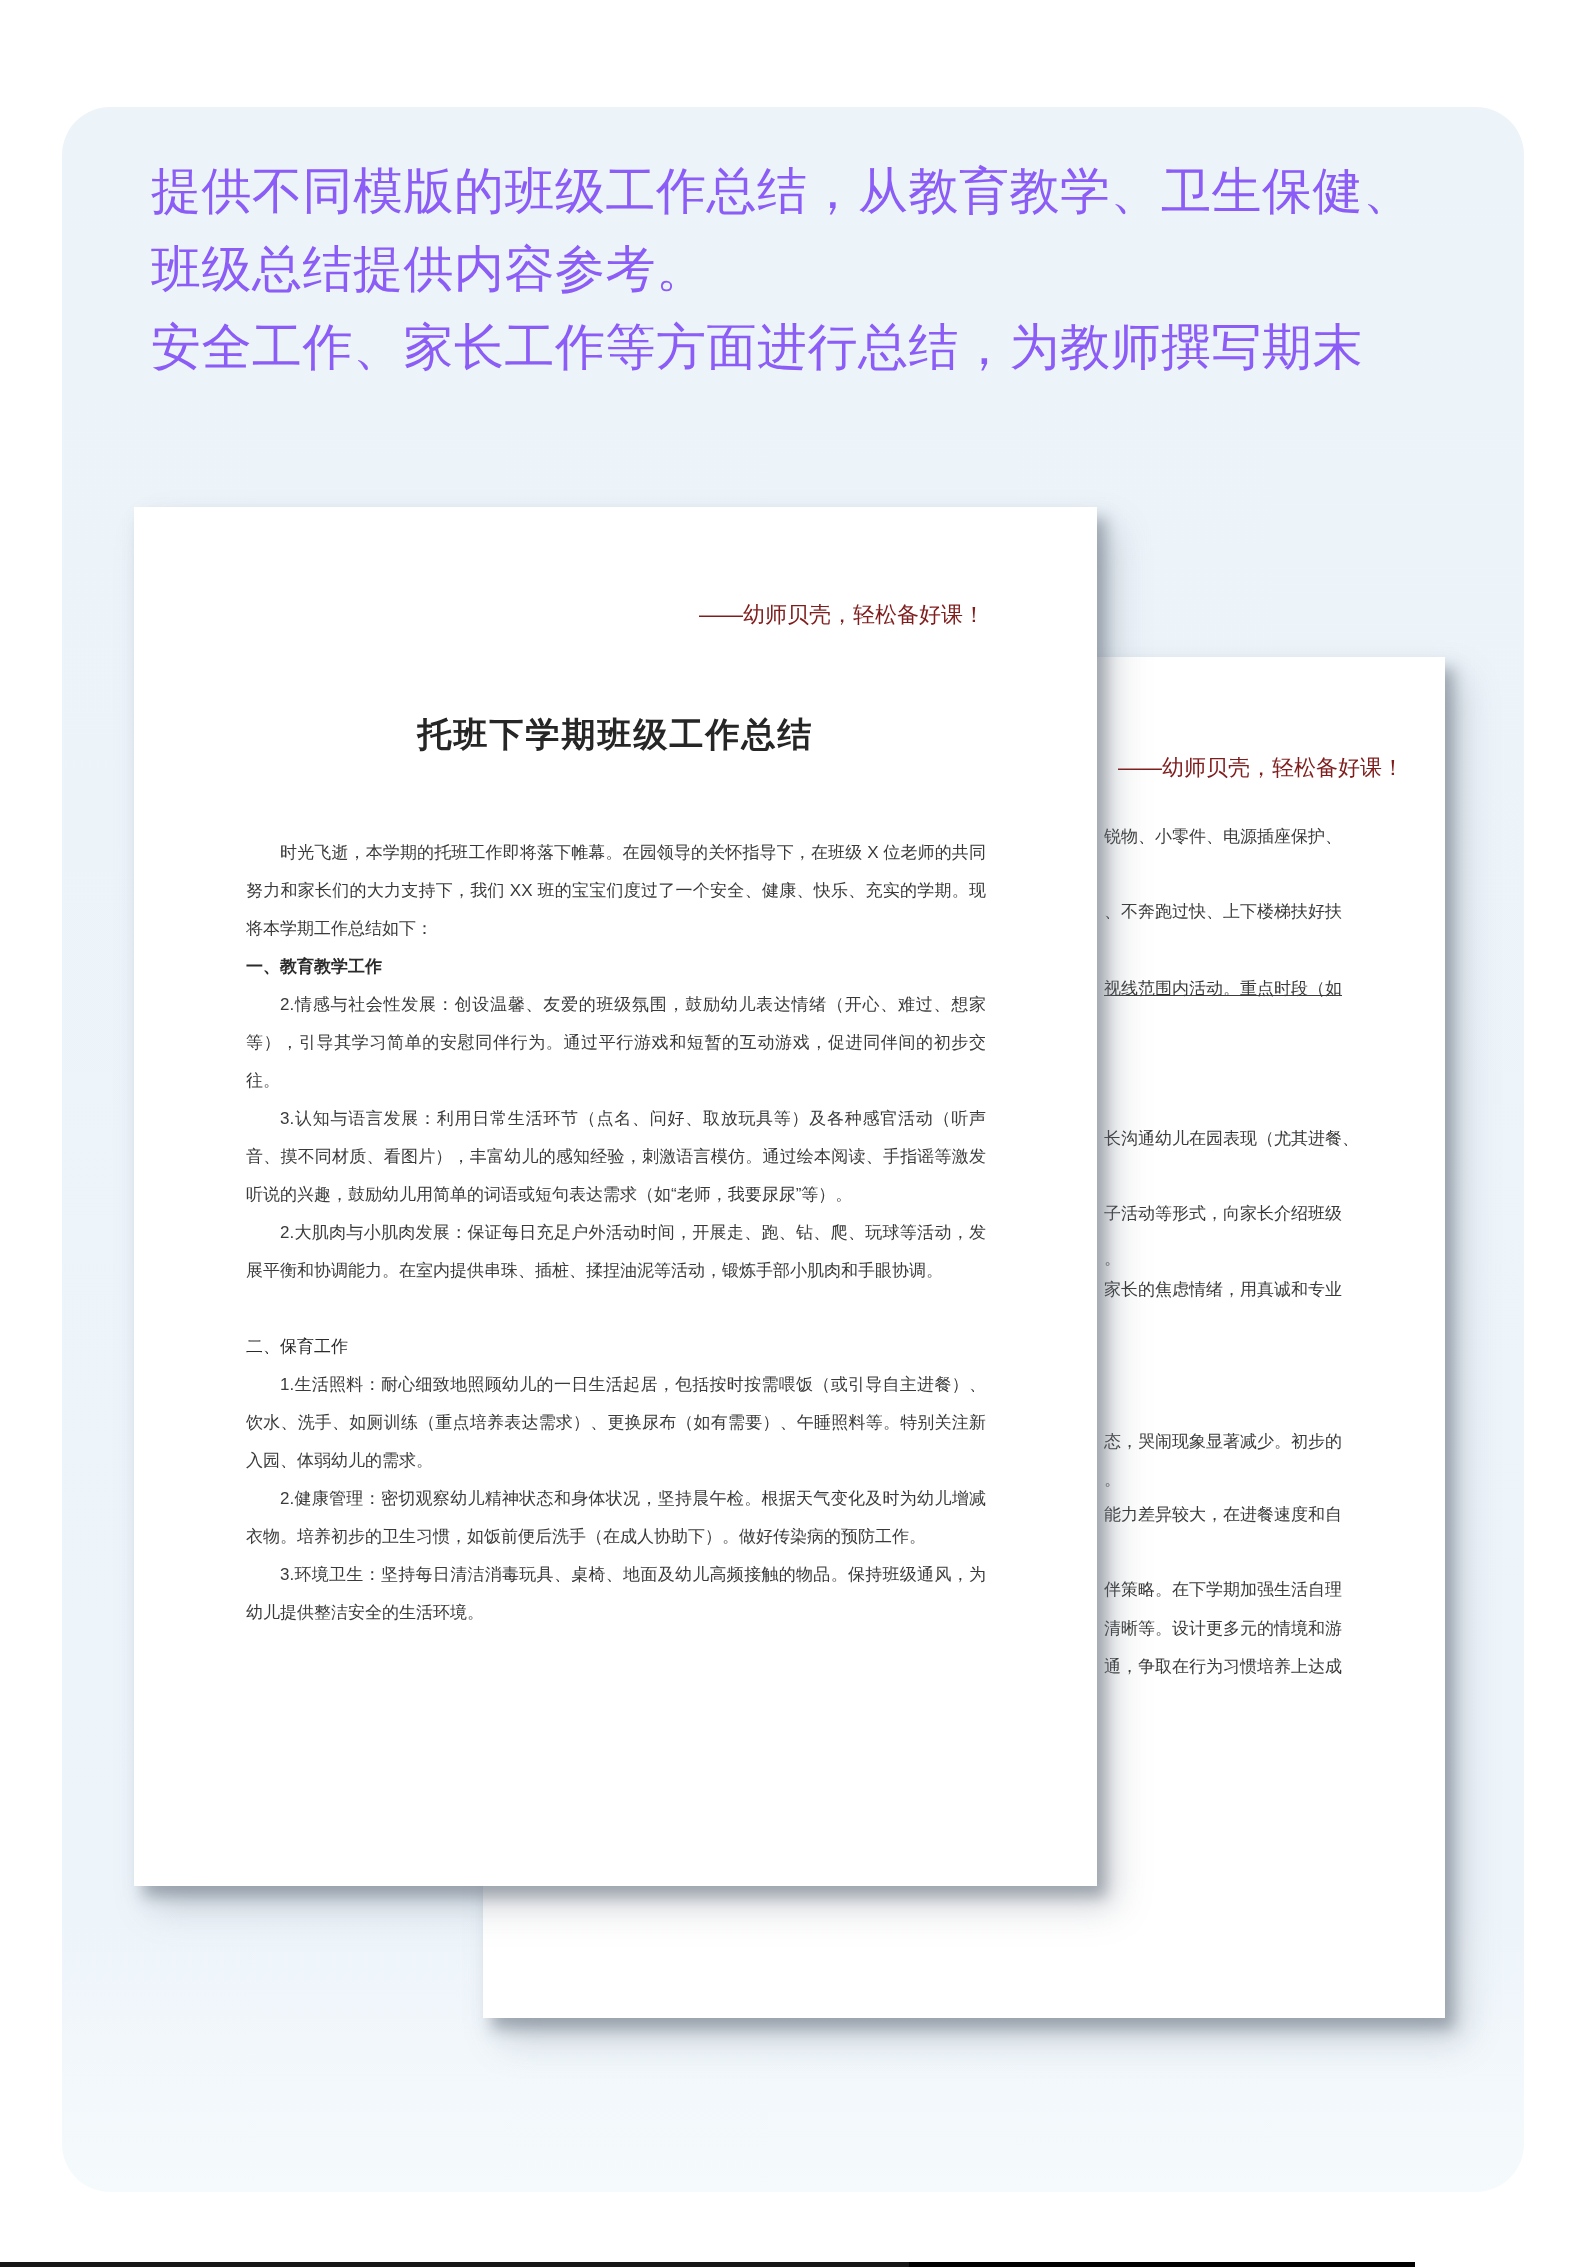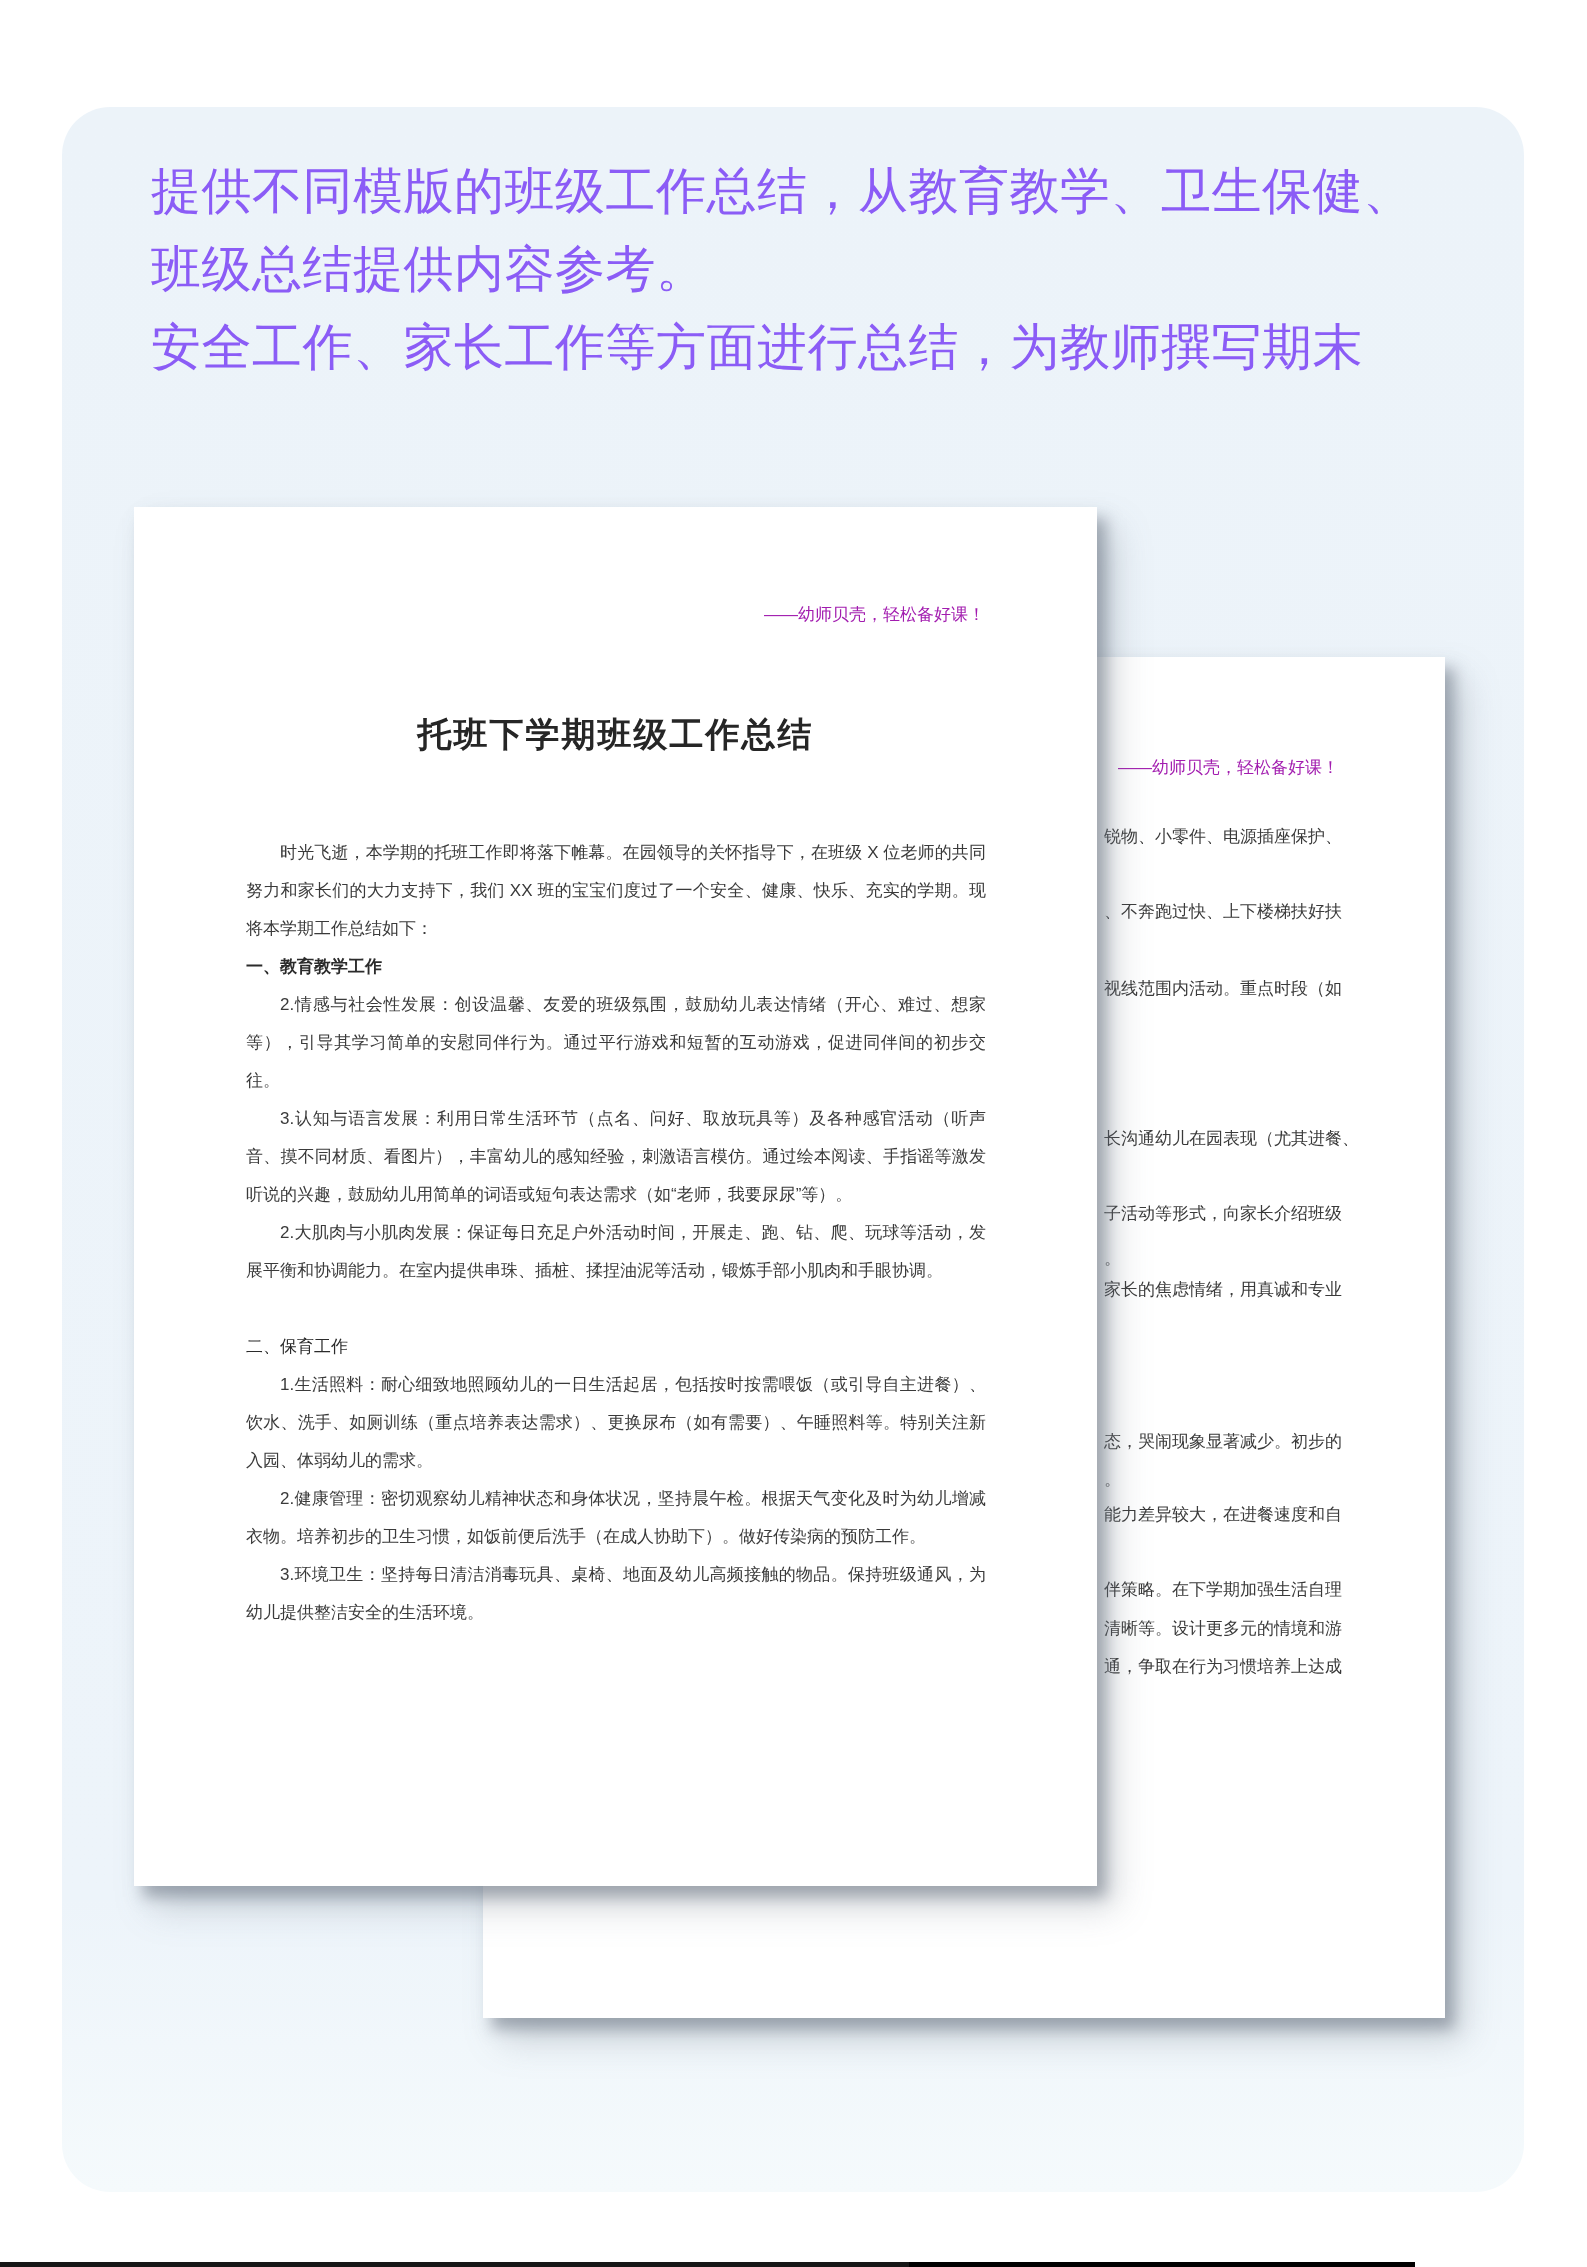--- a/index.html
+++ b/index.html
@@ -19,21 +19,21 @@
     letter-spacing:.5px;
   }
   .headline div { white-space:nowrap; }
   .page {
     position:absolute; background:#ffffff;
     box-shadow:9px 11px 14px rgba(99,110,124,.50), 18px 22px 34px rgba(110,122,138,.28);
   }
   .page-back  { left:483px; top:657px;  width:962px; height:1361px; }
   .page-front { left:134px; top:507px;  width:963px; height:1379px; }
   .tagline {
-    position:absolute; font-size:17px; color:#a21caf; white-space:nowrap;
+    position:absolute; font-size:22px; color:#7f1d1d; white-space:nowrap;
     line-height:24px;
   }
   .page-front .tagline { top:96px; right:112px; }
   .page-back  .tagline { top:99px; left:635px; }
   .doc-title {
     position:absolute; top:205px; left:0; width:100%; text-align:center;
     font-size:34px; font-weight:700; letter-spacing:2px; color:#262626;
     white-space:nowrap;
   }
   .doc-body {
@@ -63,21 +63,21 @@
     <div>班级总结提供内容参考。</div>
     <div>安全工作、家长工作等方面进行总结，为教师撰写期末</div>
   </div>
 
 <div class="page page-back">
   <div class="tagline">——幼师贝壳，轻松备好课！</div>
   <div class="fragments">
 
   <div class="fragment" style="top: 168px;">锐物、小零件、电源插座保护、</div>
       <div class="fragment" style="top: 243px;">、不奔跑过快、上下楼梯扶好扶</div>
-      <div class="fragment" style="top: 320px;">视线范围内活动。重点时段（如</div>
+      <div class="fragment" style="top: 320px; text-decoration: underline;">视线范围内活动。重点时段（如</div>
       <div class="fragment" style="top: 470px;">长沟通幼儿在园表现（尤其进餐、</div>
       <div class="fragment" style="top: 545px;">子活动等形式，向家长介绍班级</div>
       <div class="fragment" style="top: 590px;">。</div>
       <div class="fragment" style="top: 621px;">家长的焦虑情绪，用真诚和专业</div>
       <div class="fragment" style="top: 773px;">态，哭闹现象显著减少。初步的</div>
       <div class="fragment" style="top: 811px;">。</div>
       <div class="fragment" style="top: 846px;">能力差异较大，在进餐速度和自</div>
       <div class="fragment" style="top: 921px;">伴策略。在下学期加强生活自理</div>
       <div class="fragment" style="top: 960px;">清晰等。设计更多元的情境和游</div>
       <div class="fragment" style="top: 998px;">通，争取在行为习惯培养上达成</div>

